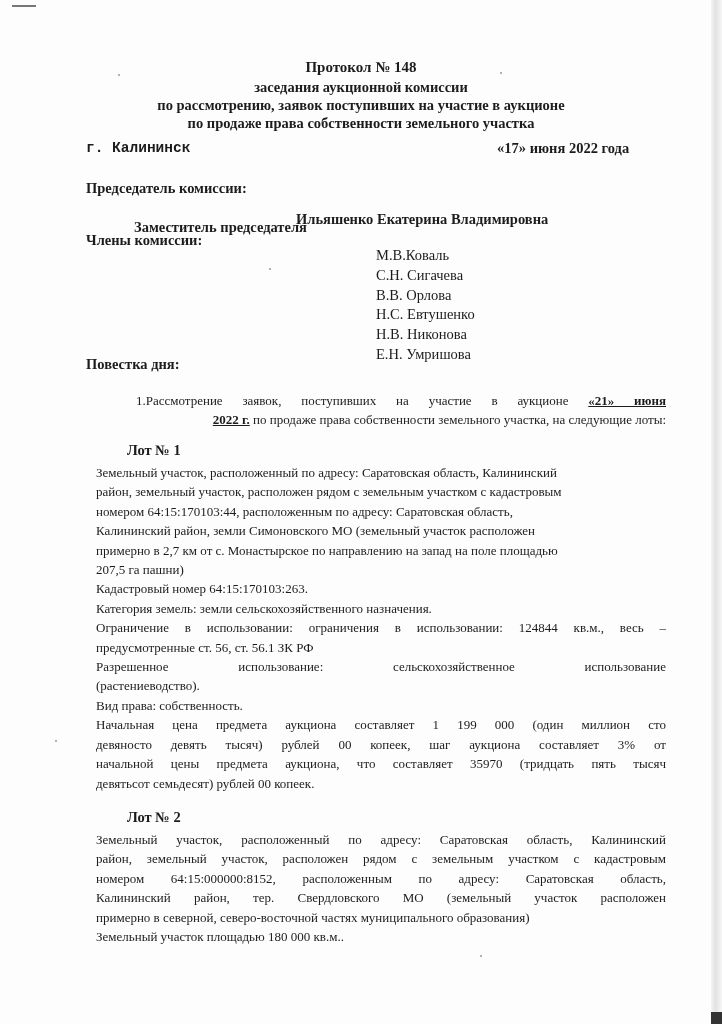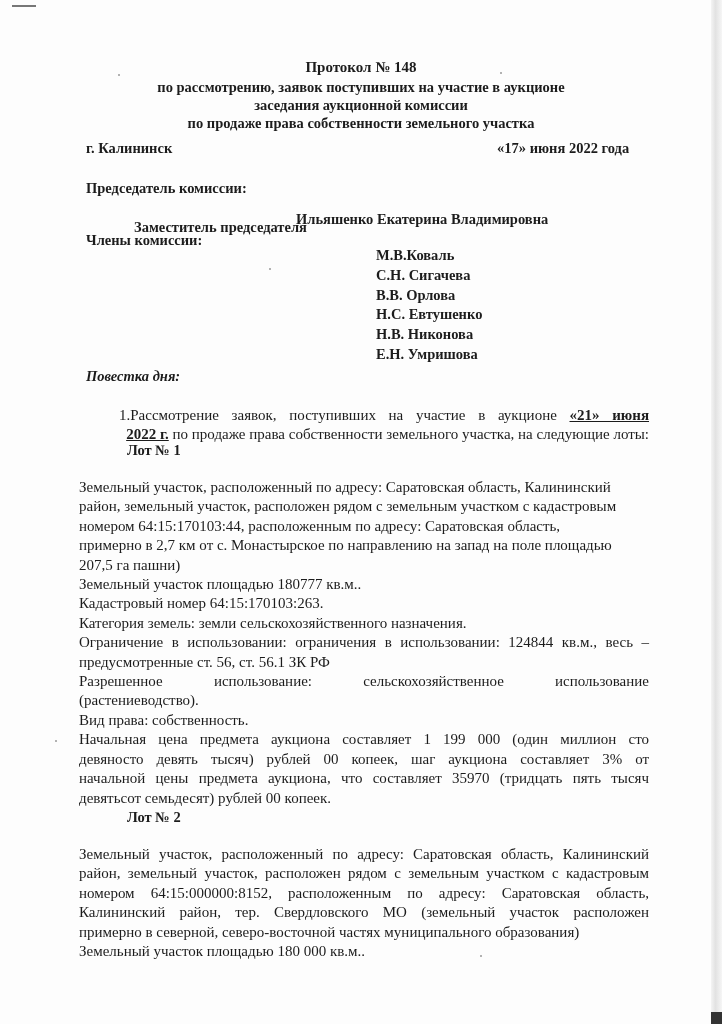--- a/index.html
+++ b/index.html
@@ -55,44 +55,43 @@
       font-size: 14.5px;
       line-height: 18px;
     }
     .title-block .t1 { font-size: 15px; margin-bottom: 2px; }
 
     .row {
       position: absolute;
       font-weight: bold;
       font-size: 14.5px;
     }
-    .city { left: 86px; top: 140px; }
+    .city { left: 86px; top: 140px; font-family: Liberation Mono, monospace; }
     .date { left: 497px; top: 140px; }
 
     .chair { left: 86px; top: 180px; }
     .deputy-label { left: 86px; top: 219px; margin-left: 48px; }
     .deputy-name { left: 296px; top: 211px; }
     .members-label { left: 86px; top: 232px; font-weight: bold; }
     .members-list {
       position: absolute;
       left: 376px; top: 246px;
-      font-weight: bold;
+      font-weight: normal;
       font-size: 14.5px;
       line-height: 19.8px;
     }
-    .agenda-label { left: 86px; top: 368px; font-style: italic; }
+    .agenda-label { left: 86px; top: 356px; }
 
     .body-text {
       position: absolute;
-      left: 79px;
+      left: 96px;
       width: 570px;
-      font-size: 15px;
+      font-size: 13px;
       line-height: 19.4px;
       text-align: justify;
-      margin-top: 15px;
     }
     .agenda-item { top: 391px; }
     .agenda-item .indent { display: inline-block; width: 40px; }
     .u { text-decoration: underline; font-weight: bold; }
 
     .lot-title {
       position: absolute;
       left: 127px;
       font-weight: bold;
       font-size: 14.5px;
@@ -119,22 +118,22 @@
   <div class="scan-edge-right"></div>
   <div class="scan-corner-br"></div>
   <div class="speck" style="left:118px;top:74px"></div>
   <div class="speck" style="left:500px;top:72px"></div>
   <div class="speck" style="left:269px;top:268px"></div>
   <div class="speck" style="left:55px;top:740px"></div>
   <div class="speck" style="left:480px;top:955px"></div>
 
   <div class="title-block">
     <div class="t1">Протокол № 148</div>
+    <div>заседания  аукционной комиссии</div>
     <div>по рассмотрению, заявок поступивших на участие в аукционе</div>
-    <div>заседания  аукционной комиссии</div>
     <div>по продаже права собственности земельного участка</div>
   </div>
 
   <div class="row city">г. Калининск</div>
   <div class="row date">«17» июня 2022 года</div>
 
   <div class="row chair">Председатель комиссии:</div>
 
   <div class="row deputy-label">Заместитель председателя</div>
   <div class="row deputy-name">Ильяшенко Екатерина Владимировна</div>
@@ -154,23 +153,23 @@
   <div class="body-text agenda-item">
     <div class="p justify-last"><span class="indent"></span><span>1.Рассмотрение заявок, поступивших на участие в  аукционе </span><span class="u">«21» июня</span></div>
     <div class="p left"><span class="u">2022 г.</span><span>  по продаже права собственности  земельного участка, на следующие  лоты:</span></div>
   </div>
 
   <div class="lot-title lot1-title">Лот № 1</div>
   <div class="body-text lot1-body">
     <div class="p">Земельный участок,  расположенный по адресу: Саратовская область, Калининский</div>
     <div class="p">район, земельный участок, расположен рядом с земельным участком с кадастровым</div>
     <div class="p">номером 64:15:170103:44, расположенным по адресу: Саратовская область,</div>
+    <div class="p">Калининский район, земли Симоновского МО (земельный участок расположен</div>
     <div class="p">примерно в 2,7 км от с. Монастырское по направлению на запад на поле площадью</div>
     <div class="p">207,5 га пашни)</div>
-    <div class="p">Земельный участок  площадью  180777  кв.м..</div>
     <div class="p">Кадастровый номер  64:15:170103:263.</div>
     <div class="p">Категория земель: земли  сельскохозяйственного назначения.</div>
     <div class="p justify-last">Ограничение в использовании: ограничения в использовании: 124844 кв.м., весь –</div>
     <div class="p">предусмотренные ст. 56, ст. 56.1 ЗК РФ</div>
     <div class="p justify-last">Разрешенное        использование:        сельскохозяйственное        использование</div>
     <div class="p">(растениеводство).</div>
     <div class="p">Вид права: собственность.</div>
     <div class="p justify-last">Начальная цена предмета аукциона составляет  1 199 000  (один миллион сто</div>
     <div class="p justify-last">девяносто девять тысяч) рублей 00 копеек, шаг аукциона составляет 3% от</div>
     <div class="p justify-last">начальной цены предмета аукциона, что составляет  35970 (тридцать пять тысяч</div>

